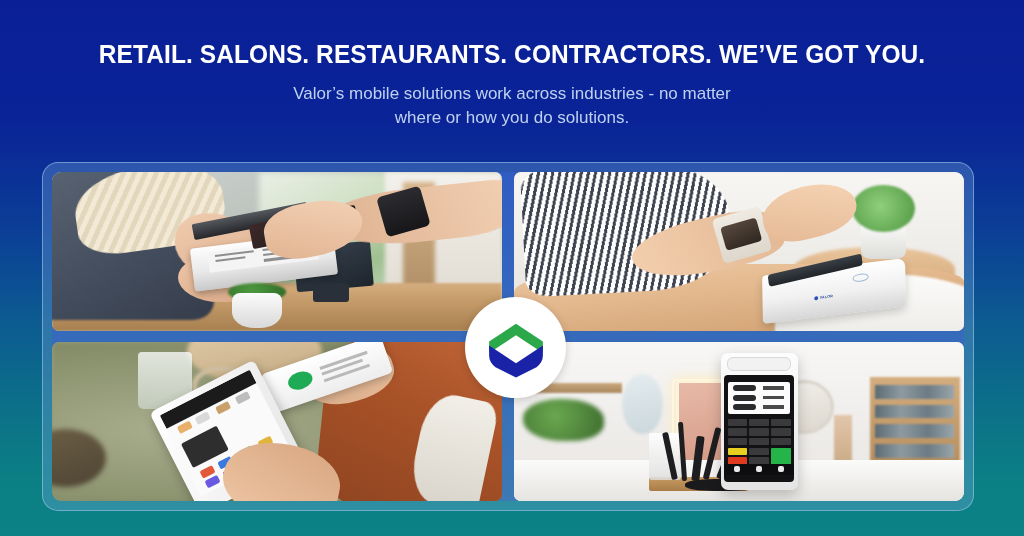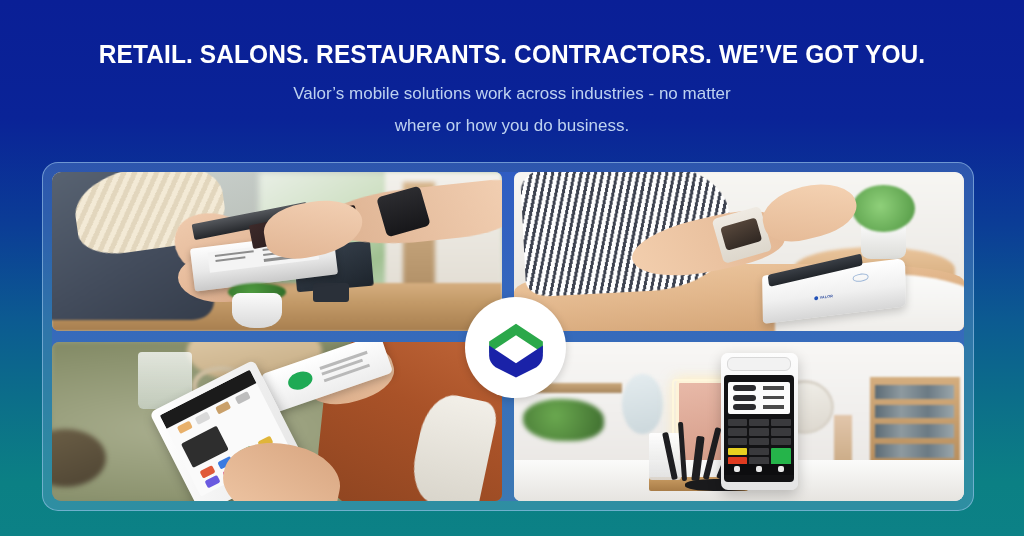--- a/index.html
+++ b/index.html
@@ -23,21 +23,21 @@
     white-space:nowrap;
     transform:scaleX(.96);
   }
   .subhead {
     margin-top:13px;
     color:#bed2f0;
     font-size:17px;
     font-weight:400;
     line-height:1.42;
   }
-  .subhead span { display:block;margin-top:8px; }
+  .subhead span { display:block; }
 
   
   .collage-frame {
     position:absolute;
     left:42px; top:162px;
     width:932px; height:349px;
     border-radius:16px;
     background:rgba(120,170,225,.32);
     border:1px solid rgba(165,205,240,.55);
     padding:9px;
@@ -499,21 +499,21 @@
 
   .tile-caption { position:absolute; width:1px; height:1px; overflow:hidden; opacity:0; }
 </style>
 </head>
 <body>
 
 <div class="header">
   <div class="headline">RETAIL. SALONS. RESTAURANTS. CONTRACTORS. WE’VE GOT YOU.</div>
   <div class="subhead">
     <span>Valor’s mobile solutions work across industries - no matter</span>
-    <span>where or how you do business.</span>
+    <span>where or how you do solutions.</span>
   </div>
 </div>
 
 <div class="collage-frame">
   <div class="collage-grid">
 
     <div class="tile t1">
       <div class="window"></div>
       <div class="wall"></div>
       <div class="postwood"></div>

